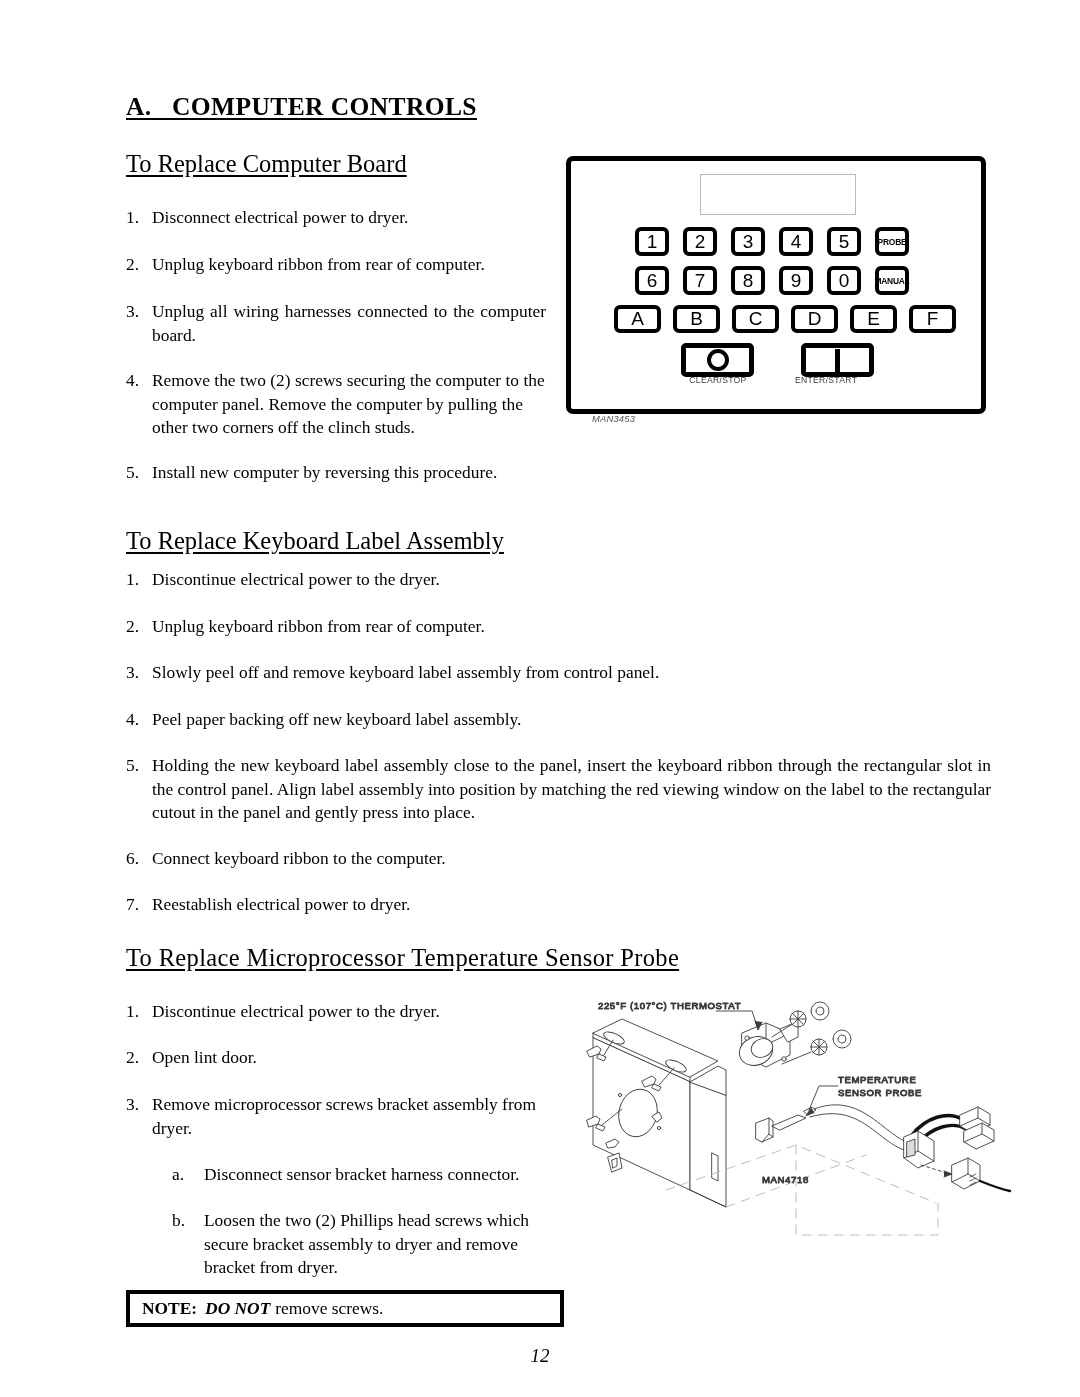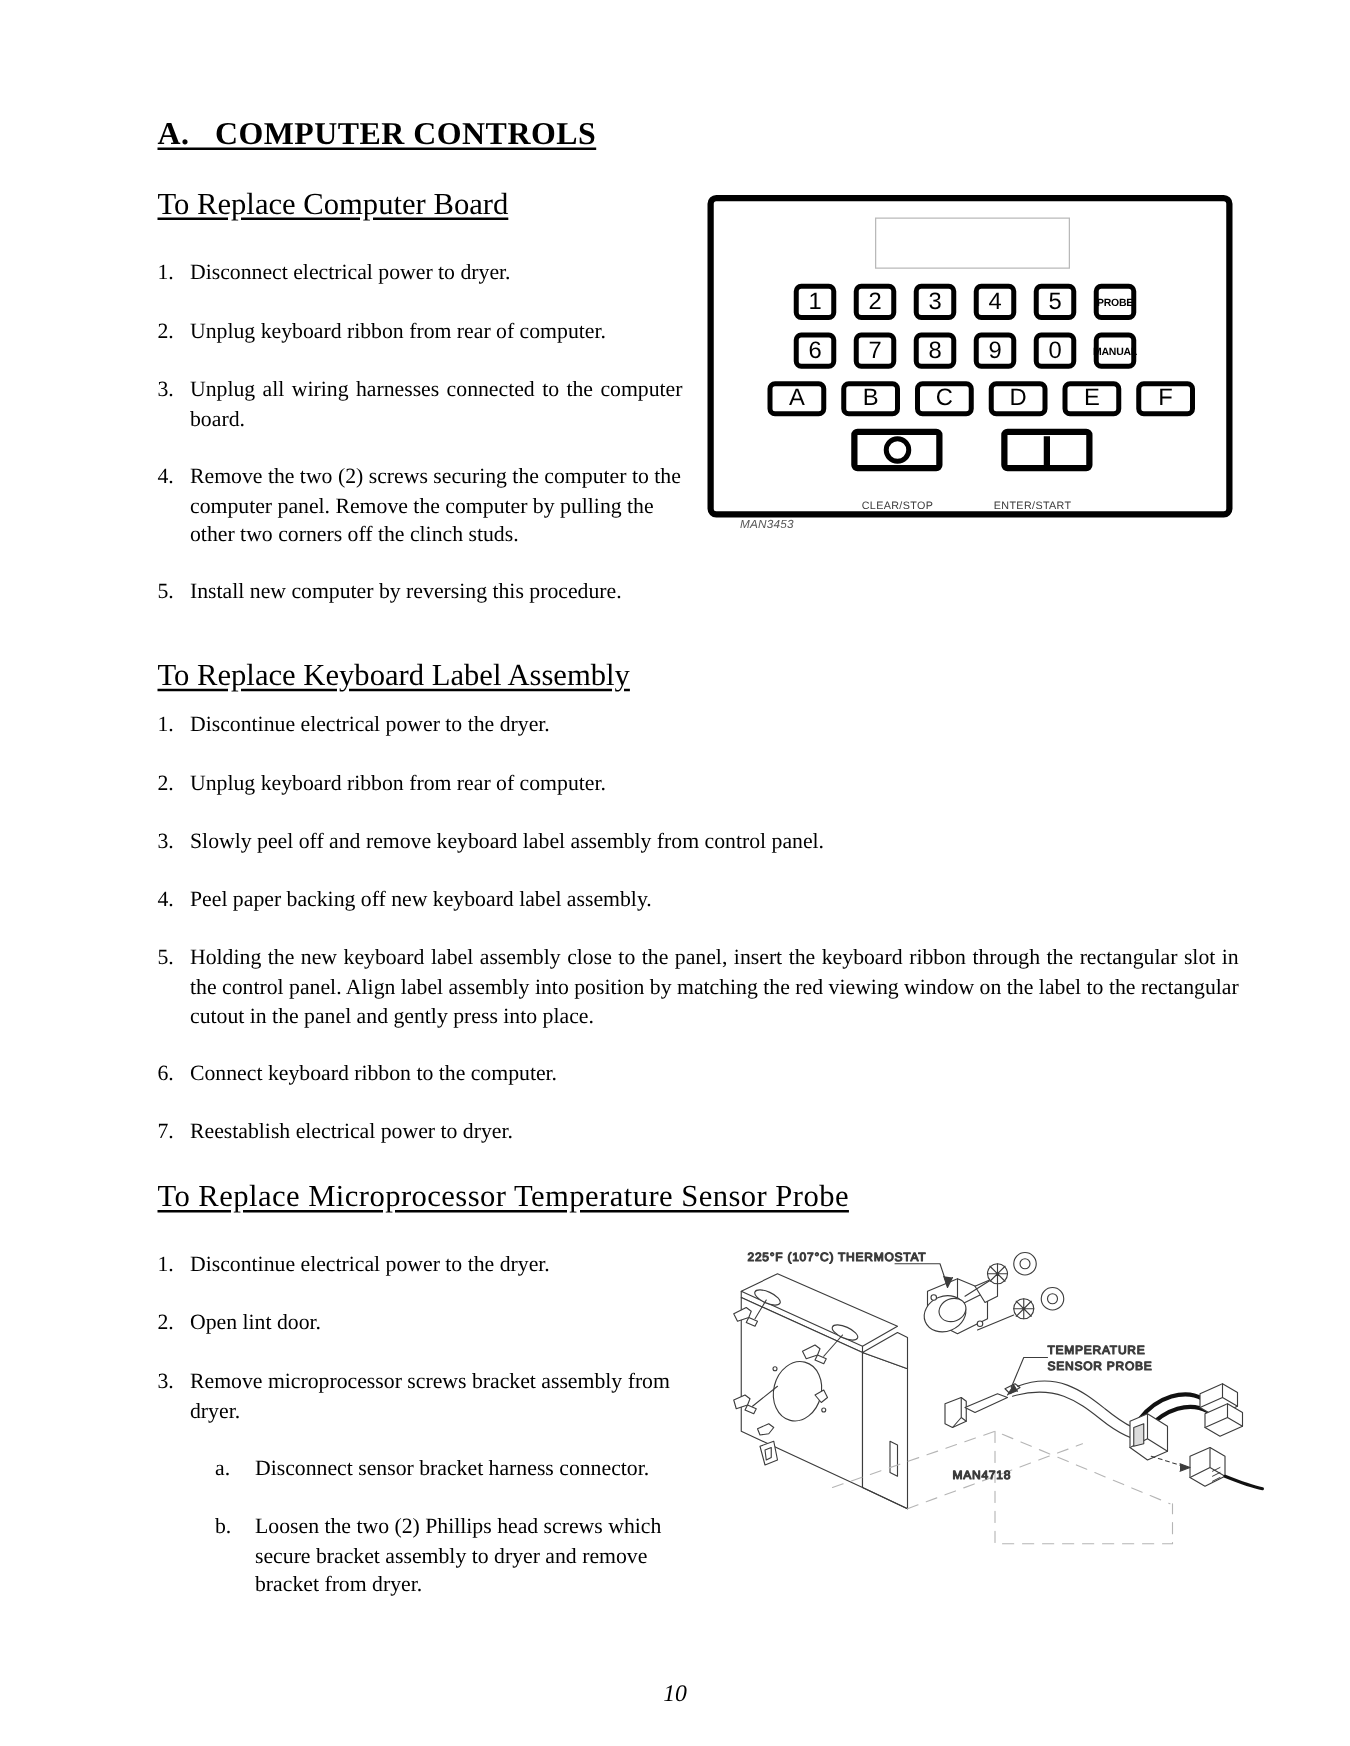--- a/index.html
+++ b/index.html
@@ -202,21 +202,21 @@
     left: 50%;
     top: 50%;
     width: 4.5px;
     height: 23px;
     margin-left: -2.25px;
     margin-top: -11.5px;
     background: #000;
   }
   .kp-caption {
     position: absolute;
-    top: 56px;
+    top: 32px;
     font-family: "Liberation Sans", "DejaVu Sans", sans-serif;
     font-size: 8.6px;
     letter-spacing: 0.3px;
     color: #3a3a3a;
     white-space: nowrap;
   }
   .kp-caption.stop  { left: 8px;  width: 86px; text-align: center; }
   .kp-caption.start { left: 128px; width: 86px; }
 
   .fig-id {
@@ -484,16 +484,23 @@
         <path d="M230 160 L230 250 L372 250 L372 218"></path>
       </g>
 
       <text class="dwg-label" x="32" y="24">225°F (107°C) THERMOSTAT</text>
       <text class="dwg-label" x="272" y="98">TEMPERATURE</text>
       <text class="dwg-label" x="272" y="111">SENSOR PROBE</text>
       <text class="dwg-label" x="196" y="198">MAN4718</text>
     </svg>
   </div>
 
-
-  <div class="page-no">10</div>
+  <div class="note-box">
+    <span class="lbl">NOTE:</span>
+    <span style="width:8px"></span>
+    <span class="emph">DO NOT</span>
+    <span style="width:5px"></span>
+    <span>remove screws.</span>
+  </div>
+
+  <div class="page-no">12</div>
 
 </div>
 
 </body></html>

